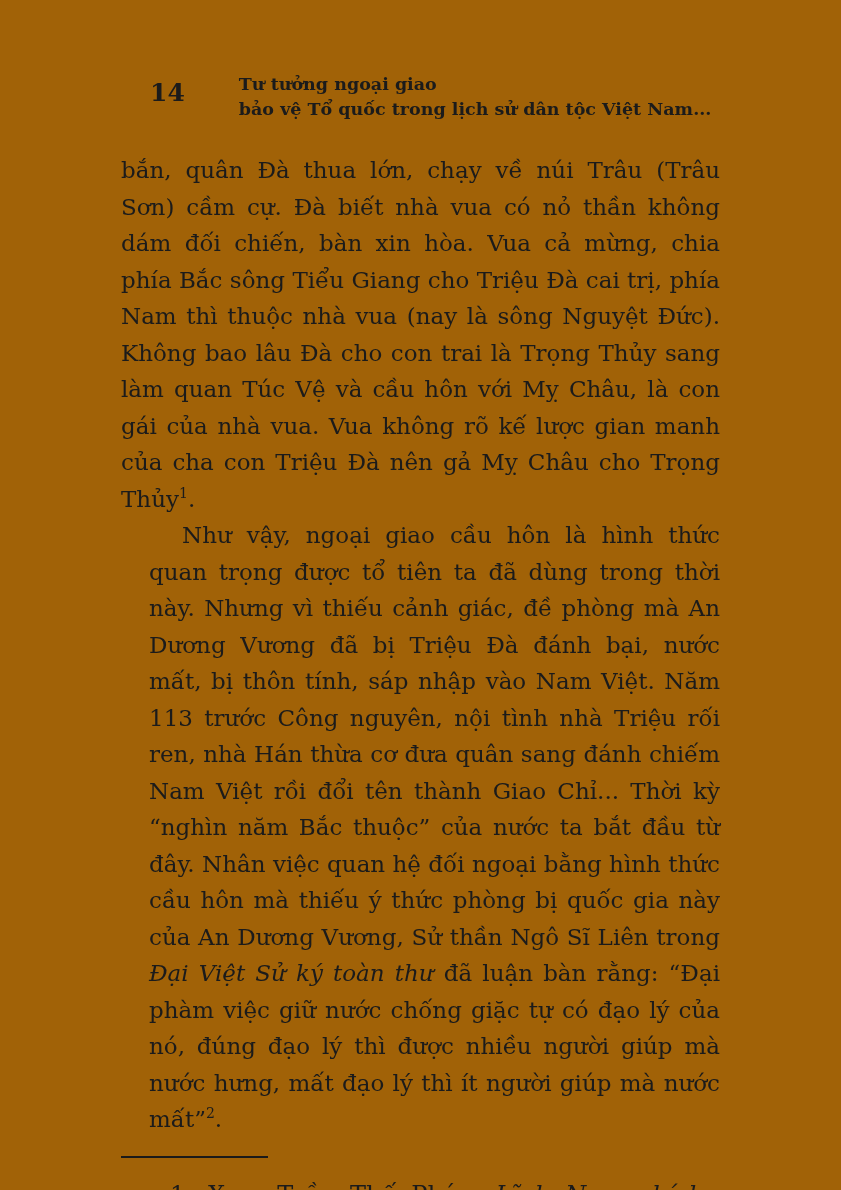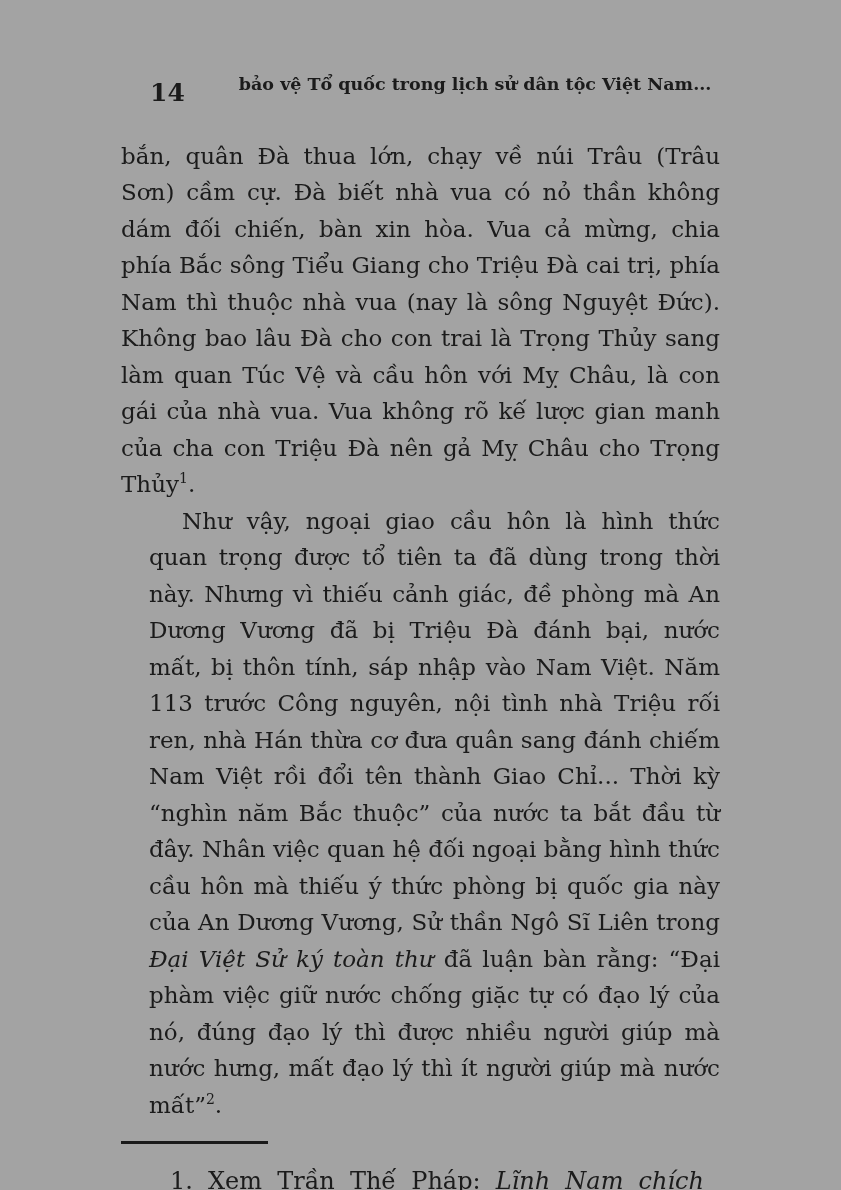--- a/index.html
+++ b/index.html
@@ -5,21 +5,21 @@
   * { box-sizing: border-box; }
   html, body { margin: 0; padding: 0; }
   body {
     width: 841px; height: 1190px;
     background: #e9e9e9;
     font-family: "DejaVu Serif", "Liberation Serif", serif;
   }
   .page {
     position: relative;
     width: 841px; height: 1190px;
-    background: #a3a3a3;
+    background: #a16207;
     color: #1b1b1b;
     overflow: hidden;
   }
   .content {
     position: absolute;
     left: 121px; top: 72px;
     width: 599px;
   }
   .header {
     display: flex;
@@ -69,20 +69,21 @@
 </style>
 </head>
 <body>
 
 <div class="page">
   <div class="content">
 
     <div class="header">
       <div class="page-number">14</div>
       <div class="running-title">
+        <div>Tư tưởng ngoại giao</div>
         <div>bảo vệ Tổ quốc trong lịch sử dân tộc Việt Nam...</div>
       </div>
     </div>
 
     <div class="body-text">
       <p><span>bắn, quân Đà thua lớn, chạy về núi Trâu (Trâu Sơn) cầm cự. Đà biết nhà vua có nỏ thần không dám đối chiến, bàn xin hòa. Vua cả mừng, chia phía Bắc sông Tiểu Giang cho Triệu Đà cai trị, phía Nam thì thuộc nhà vua (nay là sông Nguyệt Đức). Không bao lâu Đà cho con trai là Trọng Thủy sang làm quan Túc Vệ và cầu hôn với Mỵ Châu, là con gái của nhà vua. Vua không rõ kế lược gian manh của cha con Triệu Đà nên gả Mỵ Châu cho Trọng Thủy</span><sup>1</sup><span>.</span></p>
       <p class="indented"><span>Như vậy, ngoại giao cầu hôn là hình thức quan trọng được tổ tiên ta đã dùng trong thời này. Nhưng vì thiếu cảnh giác, đề phòng mà An Dương Vương đã bị Triệu Đà đánh bại, nước mất, bị thôn tính, sáp nhập vào Nam Việt. Năm 113 trước Công nguyên, nội tình nhà Triệu rối ren, nhà Hán thừa cơ đưa quân sang đánh chiếm Nam Việt rồi đổi tên thành Giao Chỉ... Thời kỳ “nghìn năm Bắc thuộc” của nước ta bắt đầu từ đây. Nhân việc quan hệ đối ngoại bằng hình thức cầu hôn mà thiếu ý thức phòng bị quốc gia này của An Dương Vương, Sử thần Ngô Sĩ Liên trong </span><span class="italic">Đại Việt Sử ký toàn thư</span><span> đã luận bàn rằng: “Đại phàm việc giữ nước chống giặc tự có đạo lý của nó, đúng đạo lý thì được nhiều người giúp mà nước hưng, mất đạo lý thì ít người giúp mà nước mất”</span><sup>2</sup><span>.</span></p>
     </div>
 
     <div class="fn-sep"></div>

